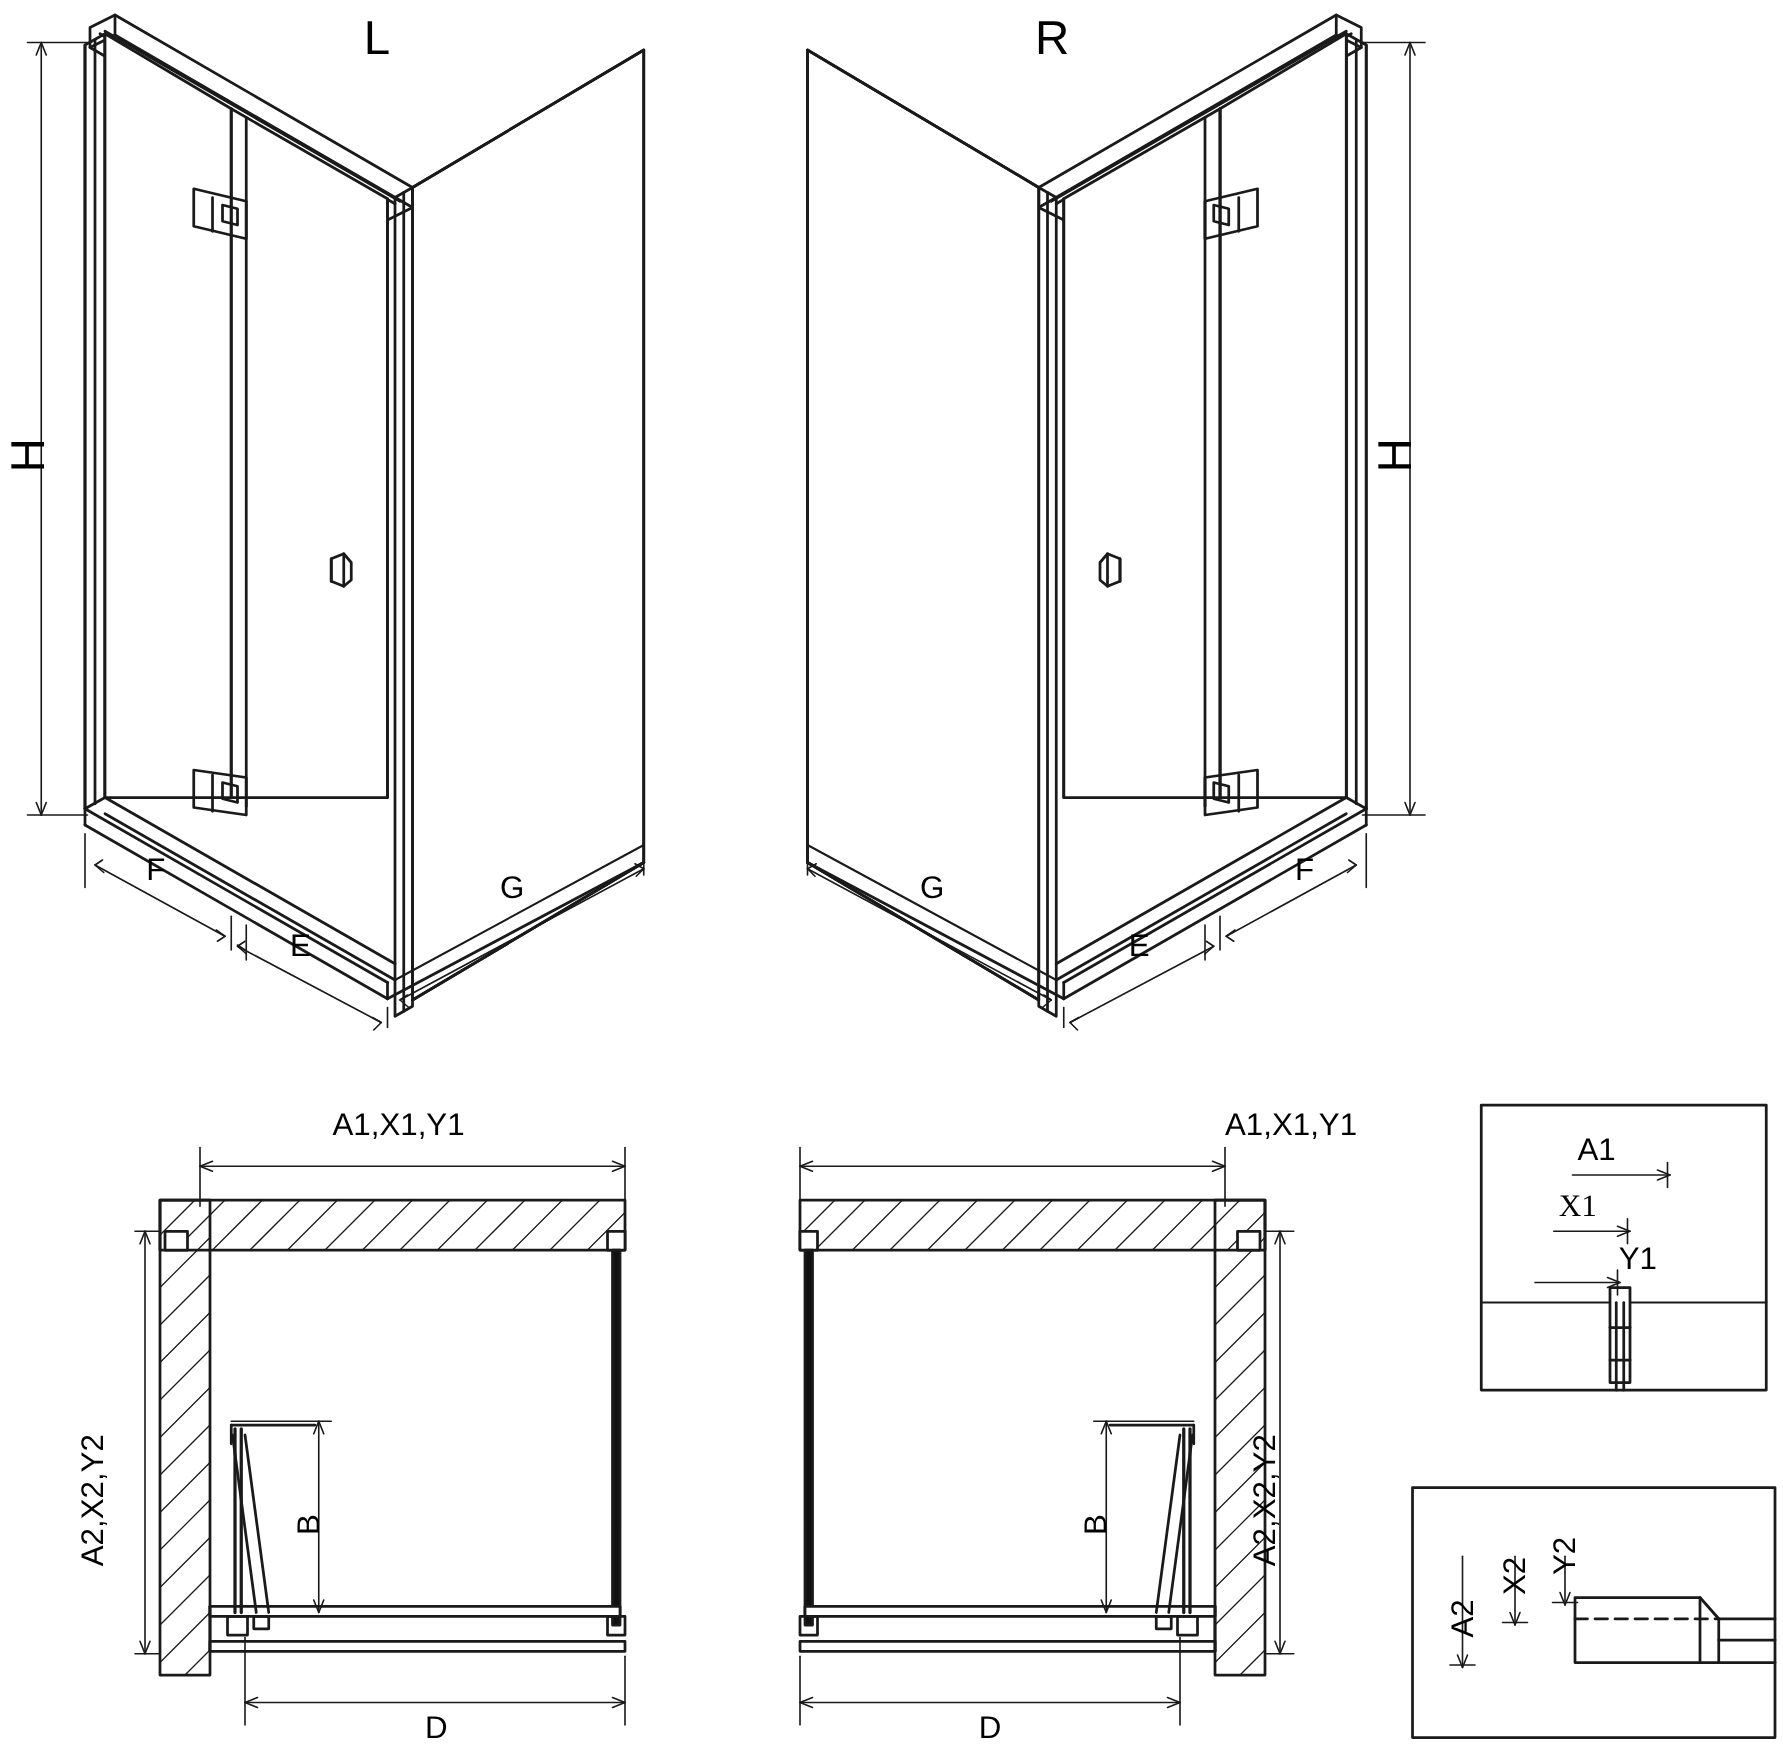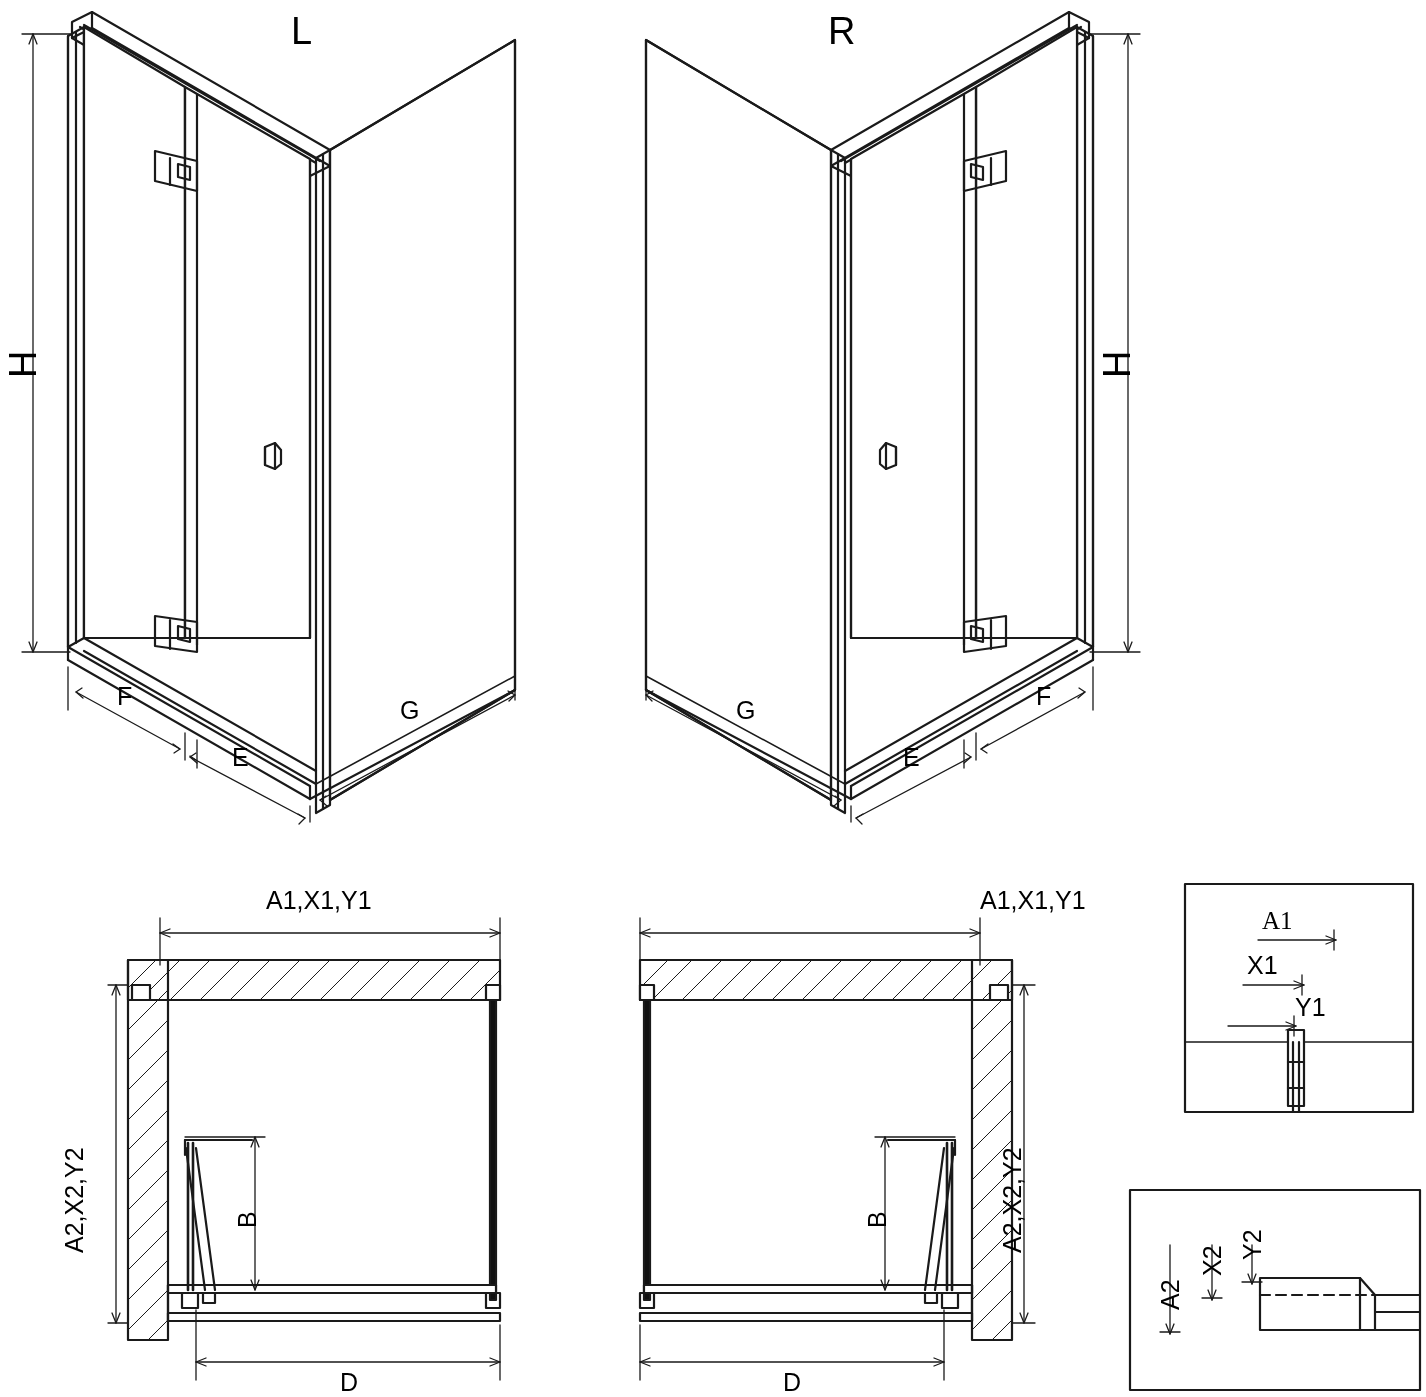--- a/index.html
+++ b/index.html
@@ -447,21 +447,21 @@
 
   <div class="lbl mid rot90" style="left:62px; top:1253px;">A2,X2,Y2</div>
   <div class="lbl mid rot90" style="left:1000px; top:1253px;">A2,X2,Y2</div>
 
   <div class="lbl mid rot90" style="left:235px; top:1228px;">B</div>
   <div class="lbl mid rot90" style="left:865px; top:1228px;">B</div>
 
   <div class="lbl mid" style="left:340px; top:1370px;">D</div>
   <div class="lbl mid" style="left:783px; top:1370px;">D</div>
 
-  <div class="lbl mid" style="left:1262px; top:908px;font-family:Liberation Serif, serif;">A1</div>
-  <div class="lbl mid" style="left:1247px; top:953px;">X1</div>
+  <div class="lbl mid" style="left:1262px; top:908px;">A1</div>
+  <div class="lbl mid" style="left:1247px; top:953px;font-family:Liberation Serif, serif;">X1</div>
   <div class="lbl mid" style="left:1295px; top:995px;">Y1</div>
 
   <div class="lbl mid rot90" style="left:1158px; top:1310px;">A2</div>
   <div class="lbl mid rot90" style="left:1200px; top:1276px;">X2</div>
   <div class="lbl mid rot90" style="left:1240px; top:1260px;">Y2</div>
 
 </div>
 
 </body></html>

